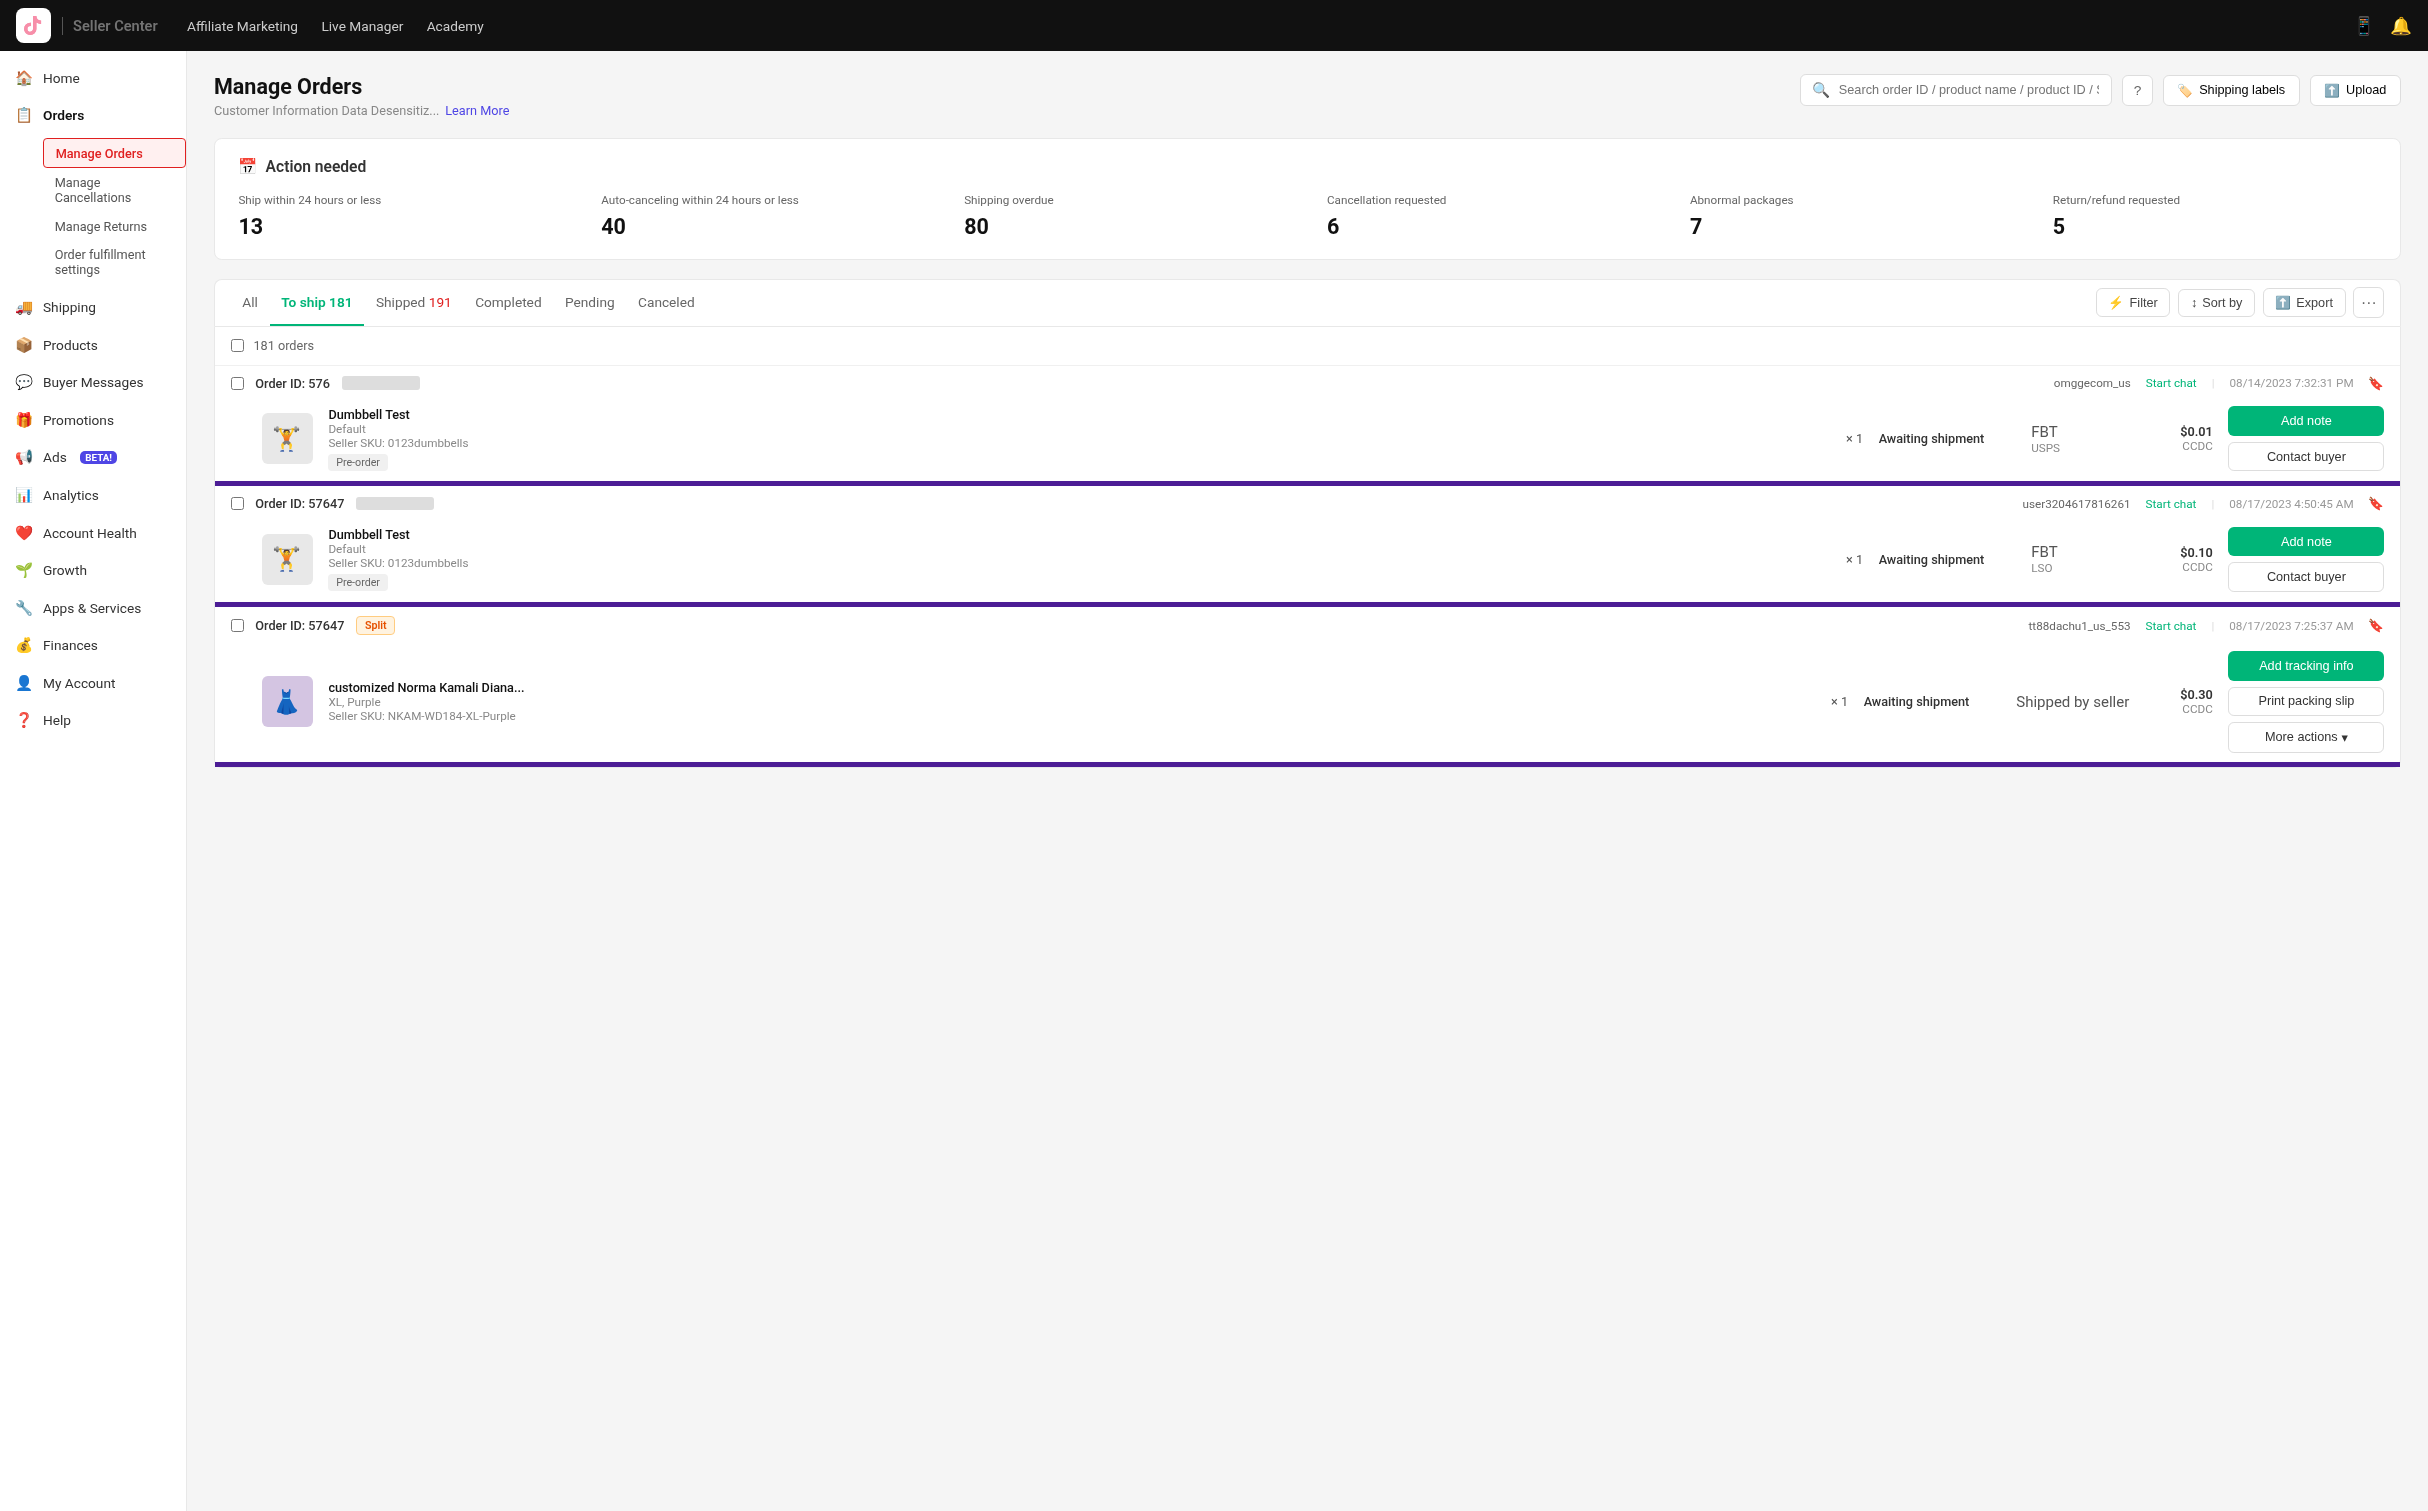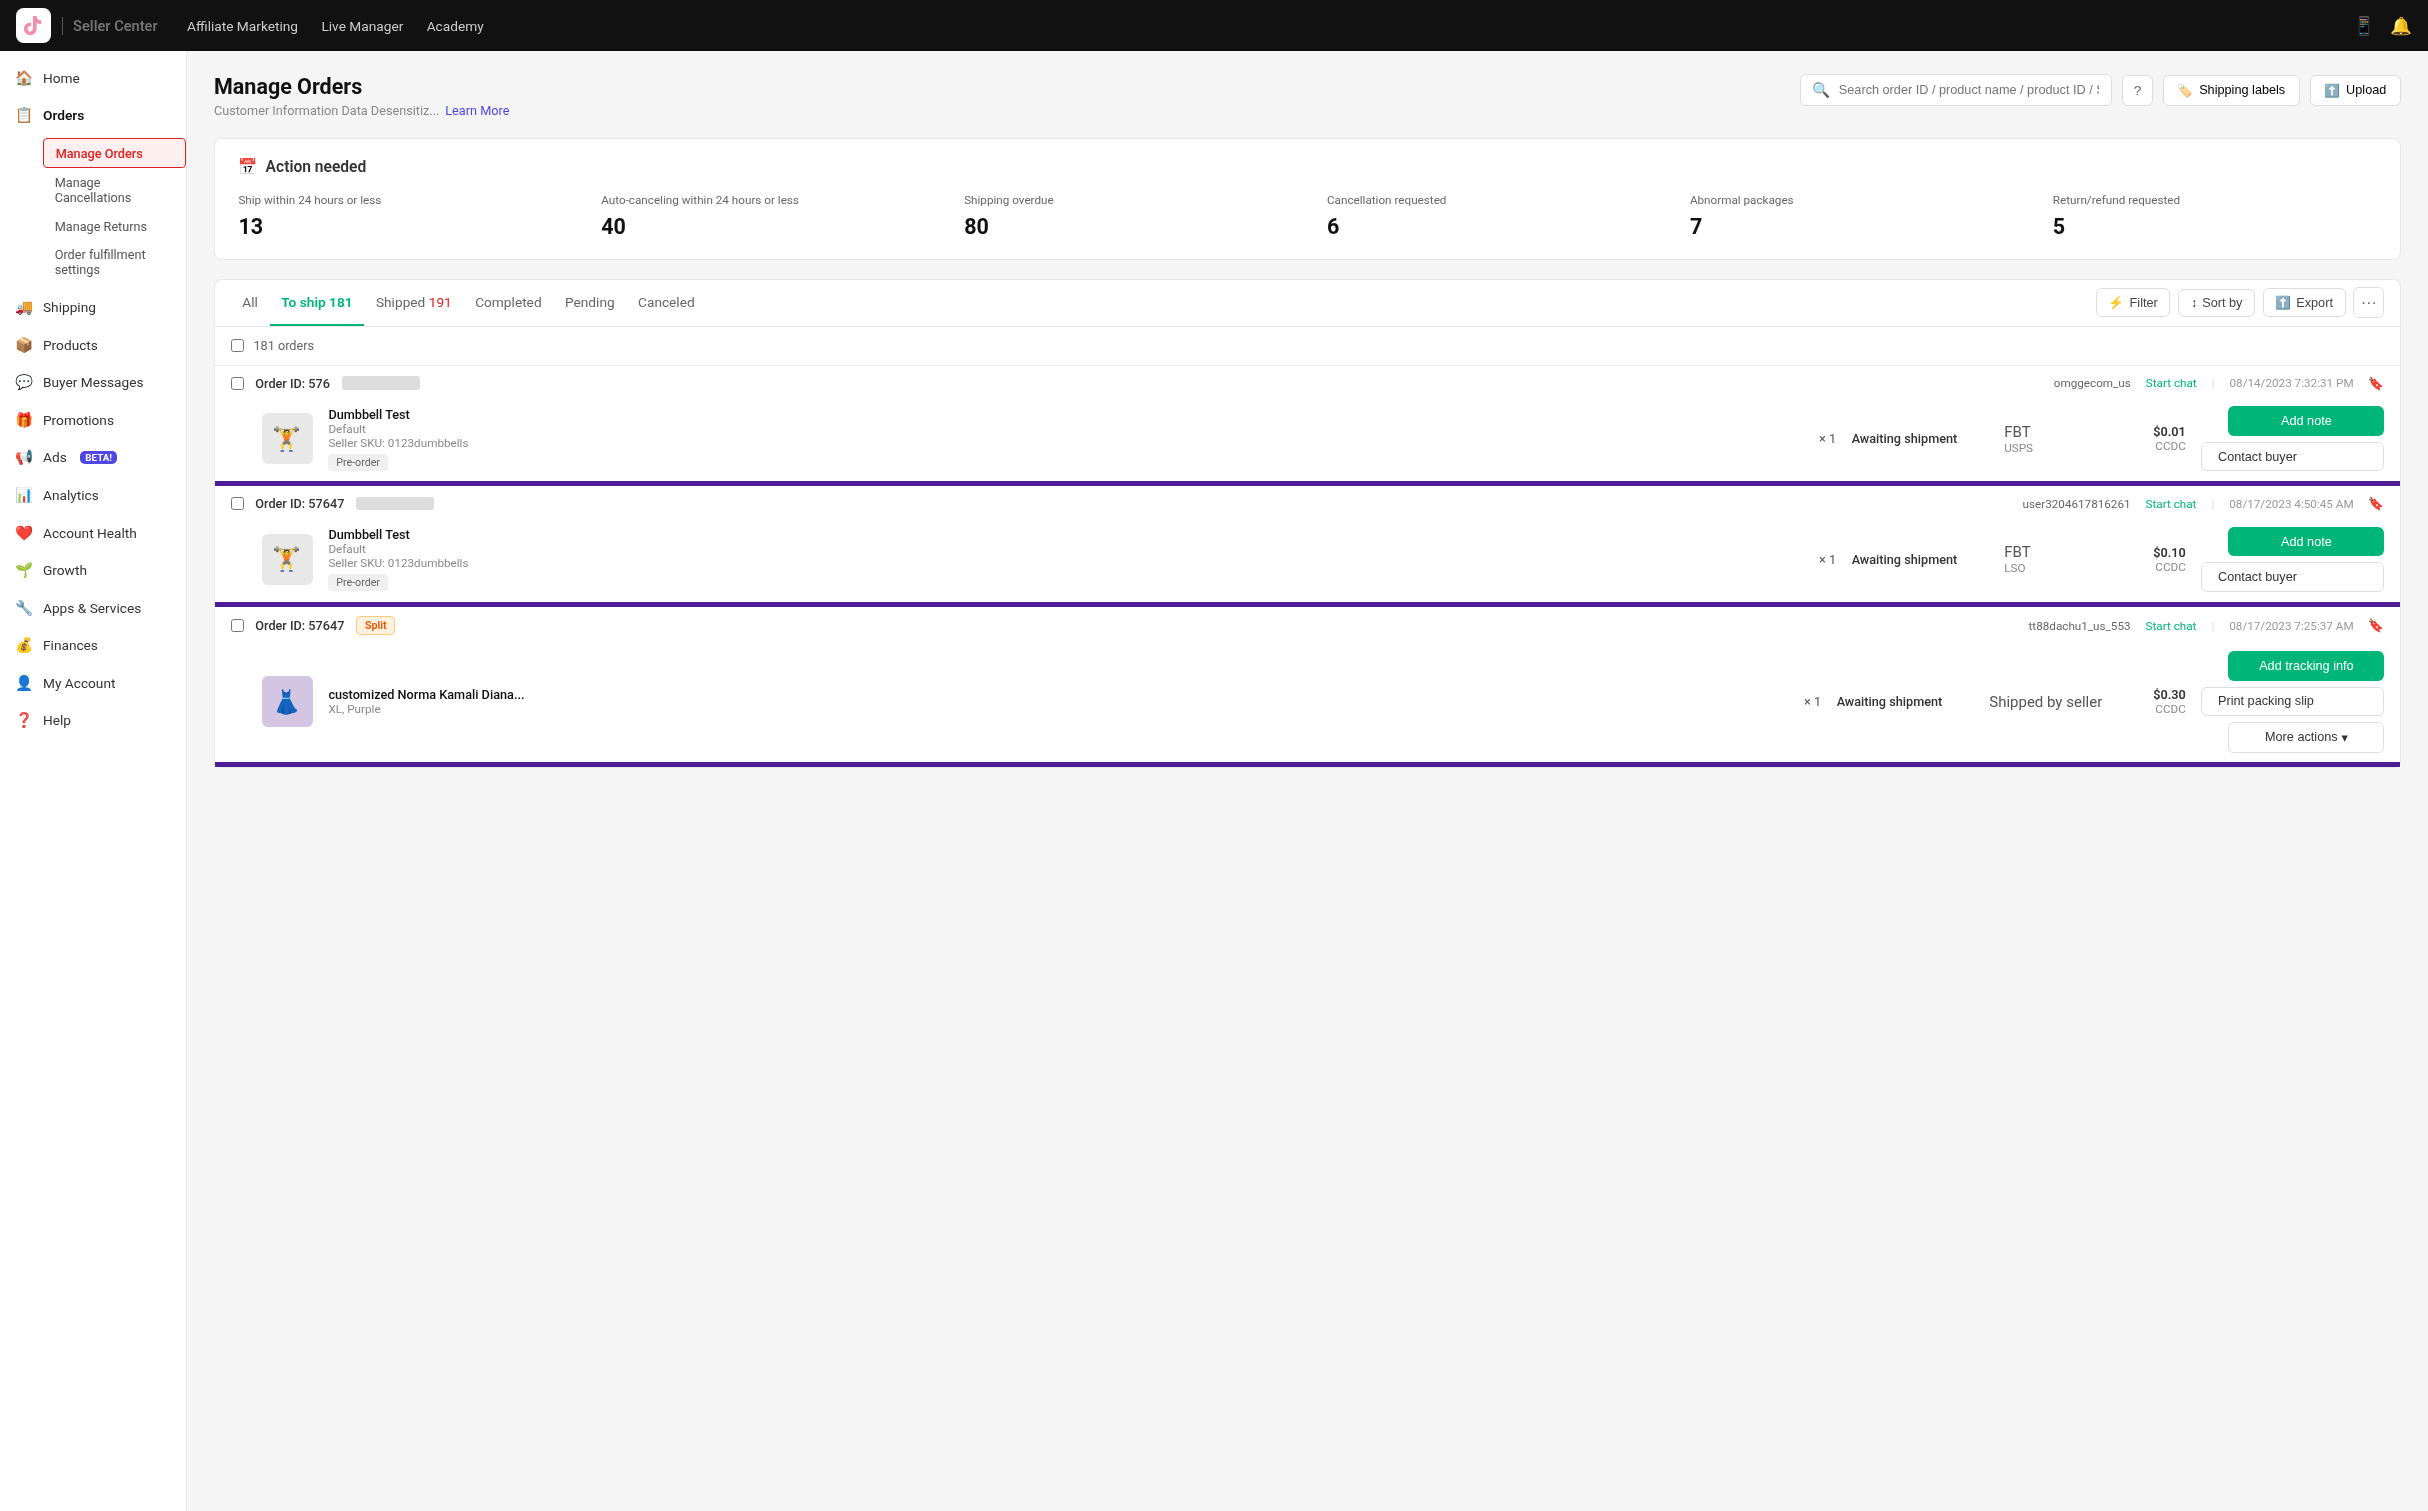--- a/index.html
+++ b/index.html
@@ -88,21 +88,21 @@
     .product-sku { font-size: 11.7px; color: #888; }
     .pre-order-badge { display: inline-block; background: #f0f0f0; color: #666; border-radius: 3.9px; padding: 2px 7.8px; font-size: 10.7px; margin-top: 3.9px; }
     .order-qty { font-size: 12.7px; color: #555; white-space: nowrap; }
     .order-status { font-size: 12.7px; font-weight: 500; color: #333; min-width: 137px; }
     .order-shipping { font-size: 15px; color: #555; min-width: 98px; }
     .order-shipping-method { font-size: 11.7px; color: #888; }
     .order-price { font-size: 12.7px; font-weight: 600; min-width: 68px; text-align: right; }
     .order-payment { font-size: 11.7px; color: #888; }
     .order-actions { display: flex; flex-direction: column; gap: 5.9px; min-width: 156px; align-items: flex-end; }
     .btn-primary-teal { background: #00b578; color: #fff; border: none; border-radius: 5.9px; padding: 7.8px 15.6px; font-size: 12.7px; cursor: pointer; font-weight: 500; width: 156px; text-align: center; }
-    .btn-secondary { background: #fff; color: #333; border: 1px solid #ddd; border-radius: 5.9px; padding: 6.8px 15.6px; font-size: 12.7px; cursor: pointer; width: 183px; text-align: left; }
+    .btn-secondary { background: #fff; color: #333; border: 1px solid #ddd; border-radius: 5.9px; padding: 6.8px 15.6px; font-size: 12.7px; cursor: pointer; width: 156px; text-align: center; }
     .btn-more-actions { background: #fff; color: #333; border: 1px solid #ddd; border-radius: 5.9px; padding: 6.8px 15.6px; font-size: 12.7px; cursor: pointer; display: flex; align-items: center; justify-content: center; gap: 3.9px; width: 156px; }
 
     .divider-vertical { color: #ddd; }
 
     
     ::-webkit-scrollbar { width: 5.9px; }
     ::-webkit-scrollbar-thumb { background: #ccc; border-radius: 2.9px; }
   </style>
 </head>
 <body>
@@ -385,20 +385,21 @@
             <span class="order-date">08/17/2023 7:25:37 AM</span>
             <span class="bookmark-icon">🔖</span>
           </div>
         </div>
         <div class="order-item">
           <div style="width:15.6px;flex-shrink:0;"></div>
           <div class="product-thumb" style="background:#d4c5e2;">👗</div>
           <div class="product-info">
             <div class="product-name">customized Norma Kamali Diana...</div>
             <div class="product-variant">XL, Purple</div>
+            <div class="product-sku">Seller SKU: NKAM-WD184-XL-Purple</div>
           </div>
           <div class="order-qty">× 1</div>
           <div class="order-status">Awaiting shipment</div>
           <div style="min-width:98px;">
             <div class="order-shipping">Shipped by seller</div>
           </div>
           <div style="min-width:68px;text-align:right;">
             <div class="order-price">$0.30</div>
             <div class="order-payment">CCDC</div>
           </div>

